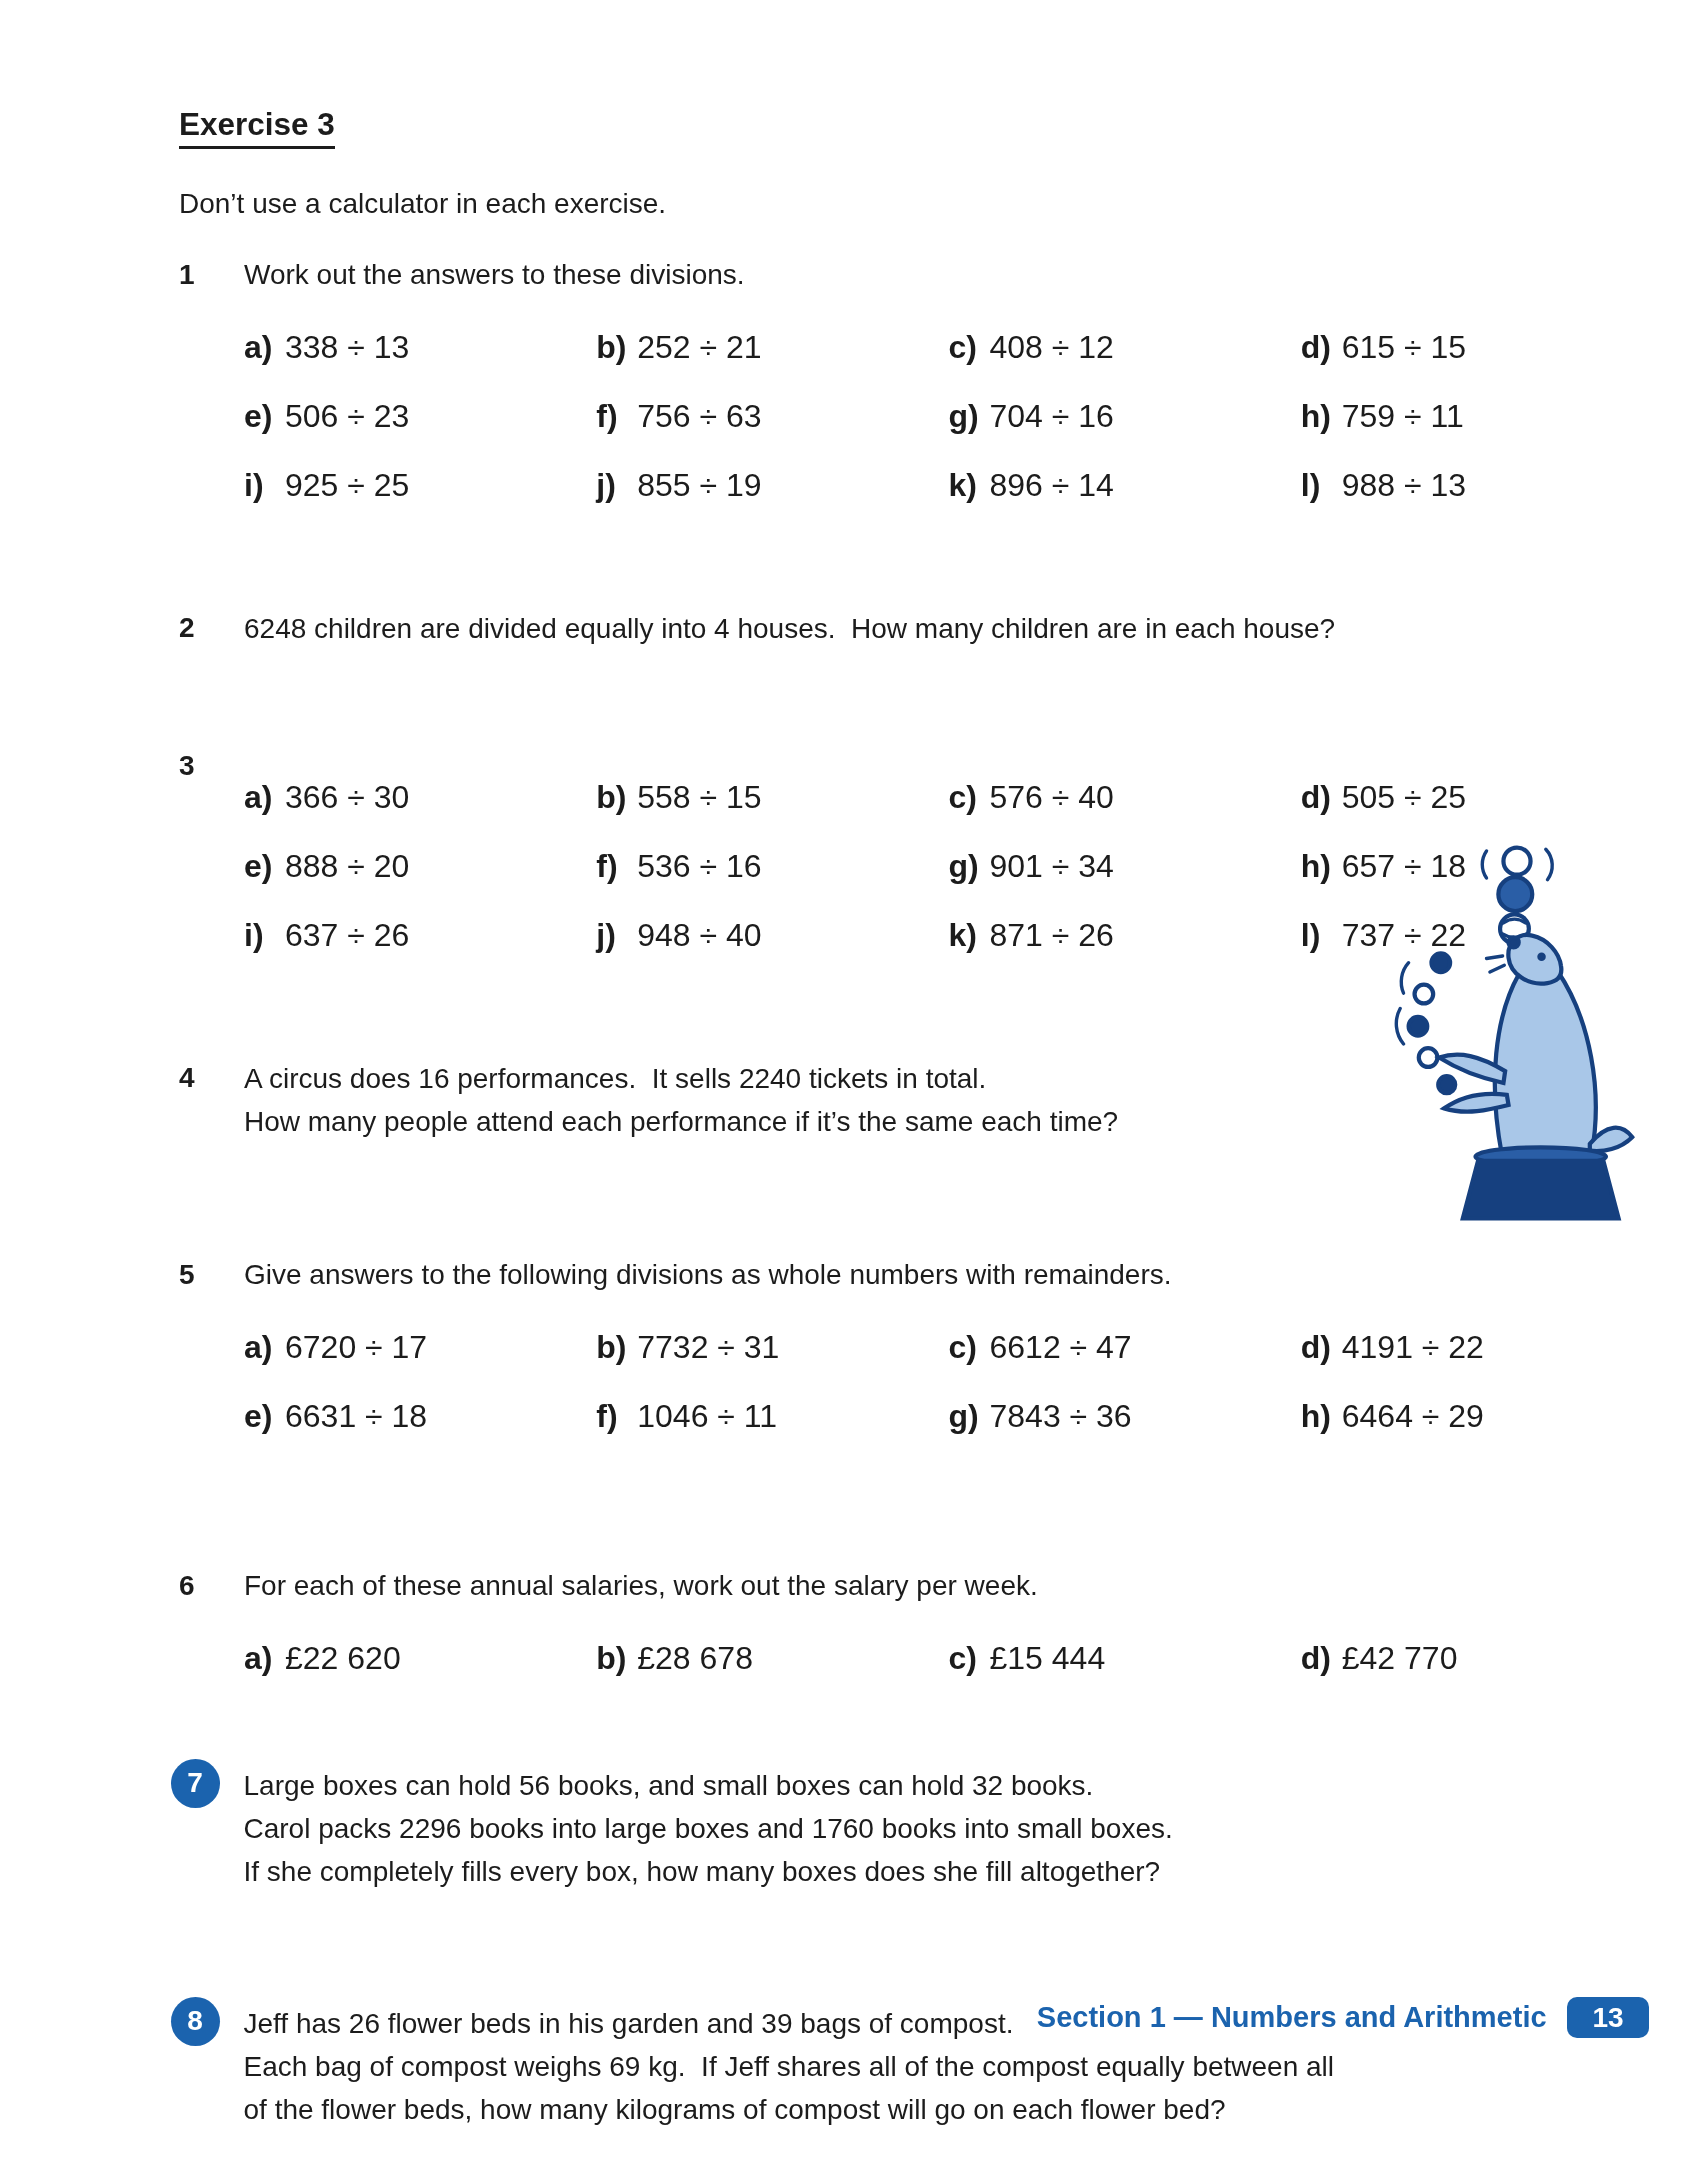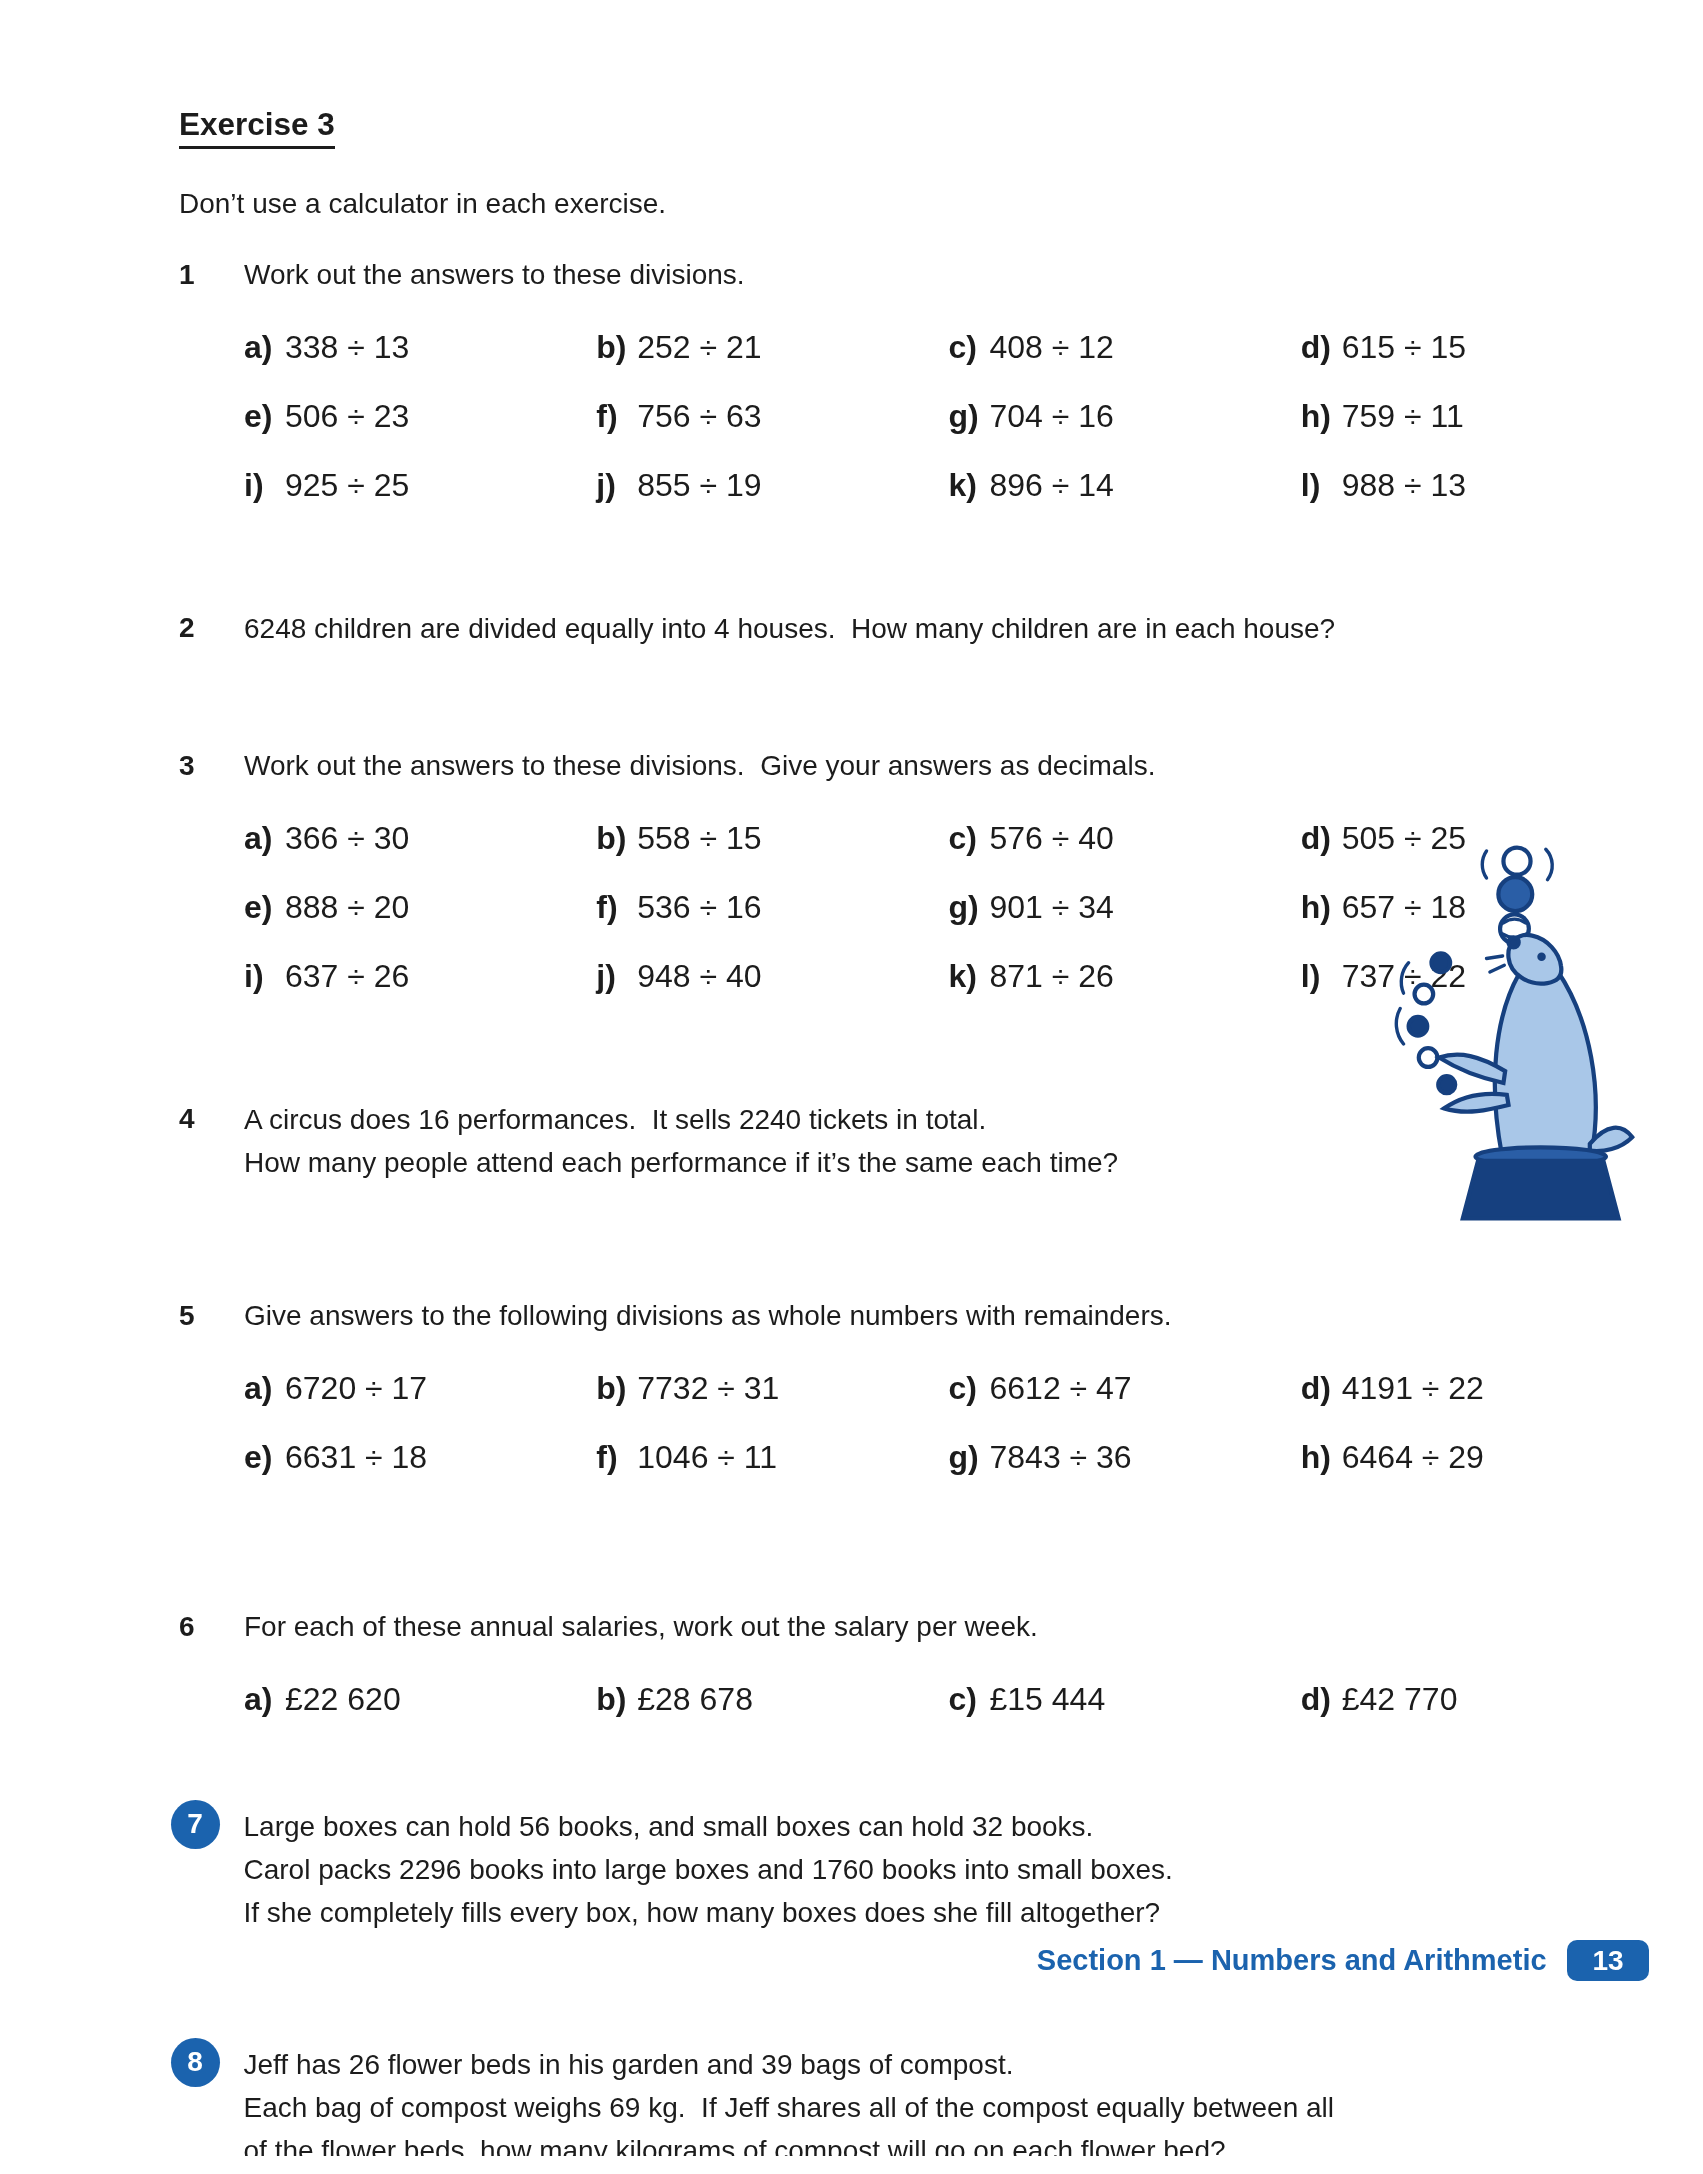--- a/index.html
+++ b/index.html
@@ -53,21 +53,21 @@
   .q2 { margin-top: 101px; }
   .q3 { margin-top: 95px; }
   .q4 { margin-top: 101px; }
   .q5 { margin-top: 111px; }
   .q6 { margin-top: 128px; }
   .q7 { margin-top: 85px; }
   .q8 { margin-top: 109px; }
 
   .footer {
     position: absolute;
-    top: 1940px;
+    top: 1997px;
     right: 55px;
     display: flex;
     align-items: center;
     gap: 20.4px;
   }
   .footer-label { color: var(--blue, #1b63ae); font-weight: bold; font-size: 29px; }
   .page-badge {
     background: var(--blue, #1b63ae);
     color: #fff; font-weight: bold; font-size: 28px;
     min-width: 82px; height: 41px; border-radius: 10px;
@@ -127,21 +127,20 @@
 
         <span class="qline">6248 children are divided equally into 4 houses.  How many children are in each house?</span>
           </div>
       </div>
     </div>
 
     
     <div class="question q3">
       <div class="qnum">3</div>
       <div class="qbody">
-        <p class="qtext">Work out the answers to these divisions.  Give your answers as decimals.</p>
         <div class="items">
 
         <div class="item"><span class="ilabel">a)</span><span class="ivalue">366 ÷ 30</span></div>
             <div class="item"><span class="ilabel">b)</span><span class="ivalue">558 ÷ 15</span></div>
             <div class="item"><span class="ilabel">c)</span><span class="ivalue">576 ÷ 40</span></div>
             <div class="item"><span class="ilabel">d)</span><span class="ivalue">505 ÷ 25</span></div>
             <div class="item"><span class="ilabel">e)</span><span class="ivalue">888 ÷ 20</span></div>
             <div class="item"><span class="ilabel">f)</span><span class="ivalue">536 ÷ 16</span></div>
             <div class="item"><span class="ilabel">g)</span><span class="ivalue">901 ÷ 34</span></div>
             <div class="item"><span class="ilabel">h)</span><span class="ivalue">657 ÷ 18</span></div>

